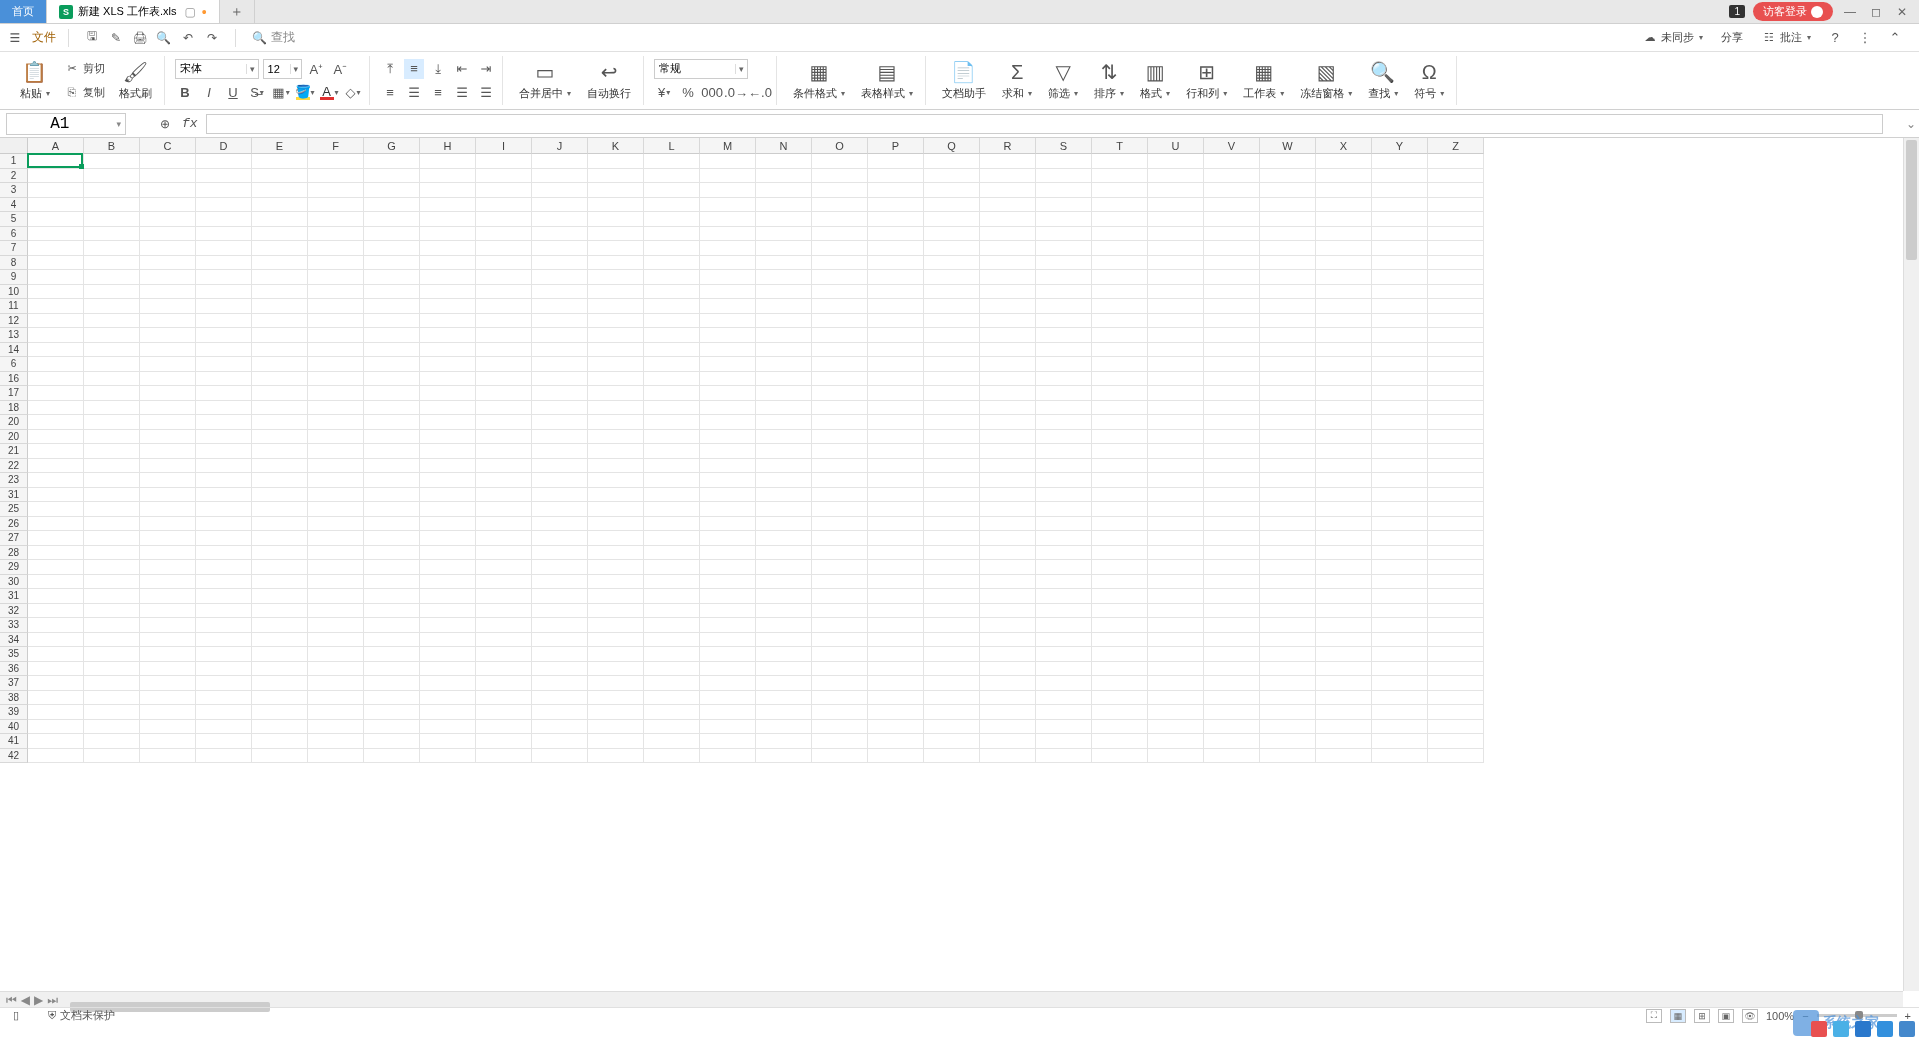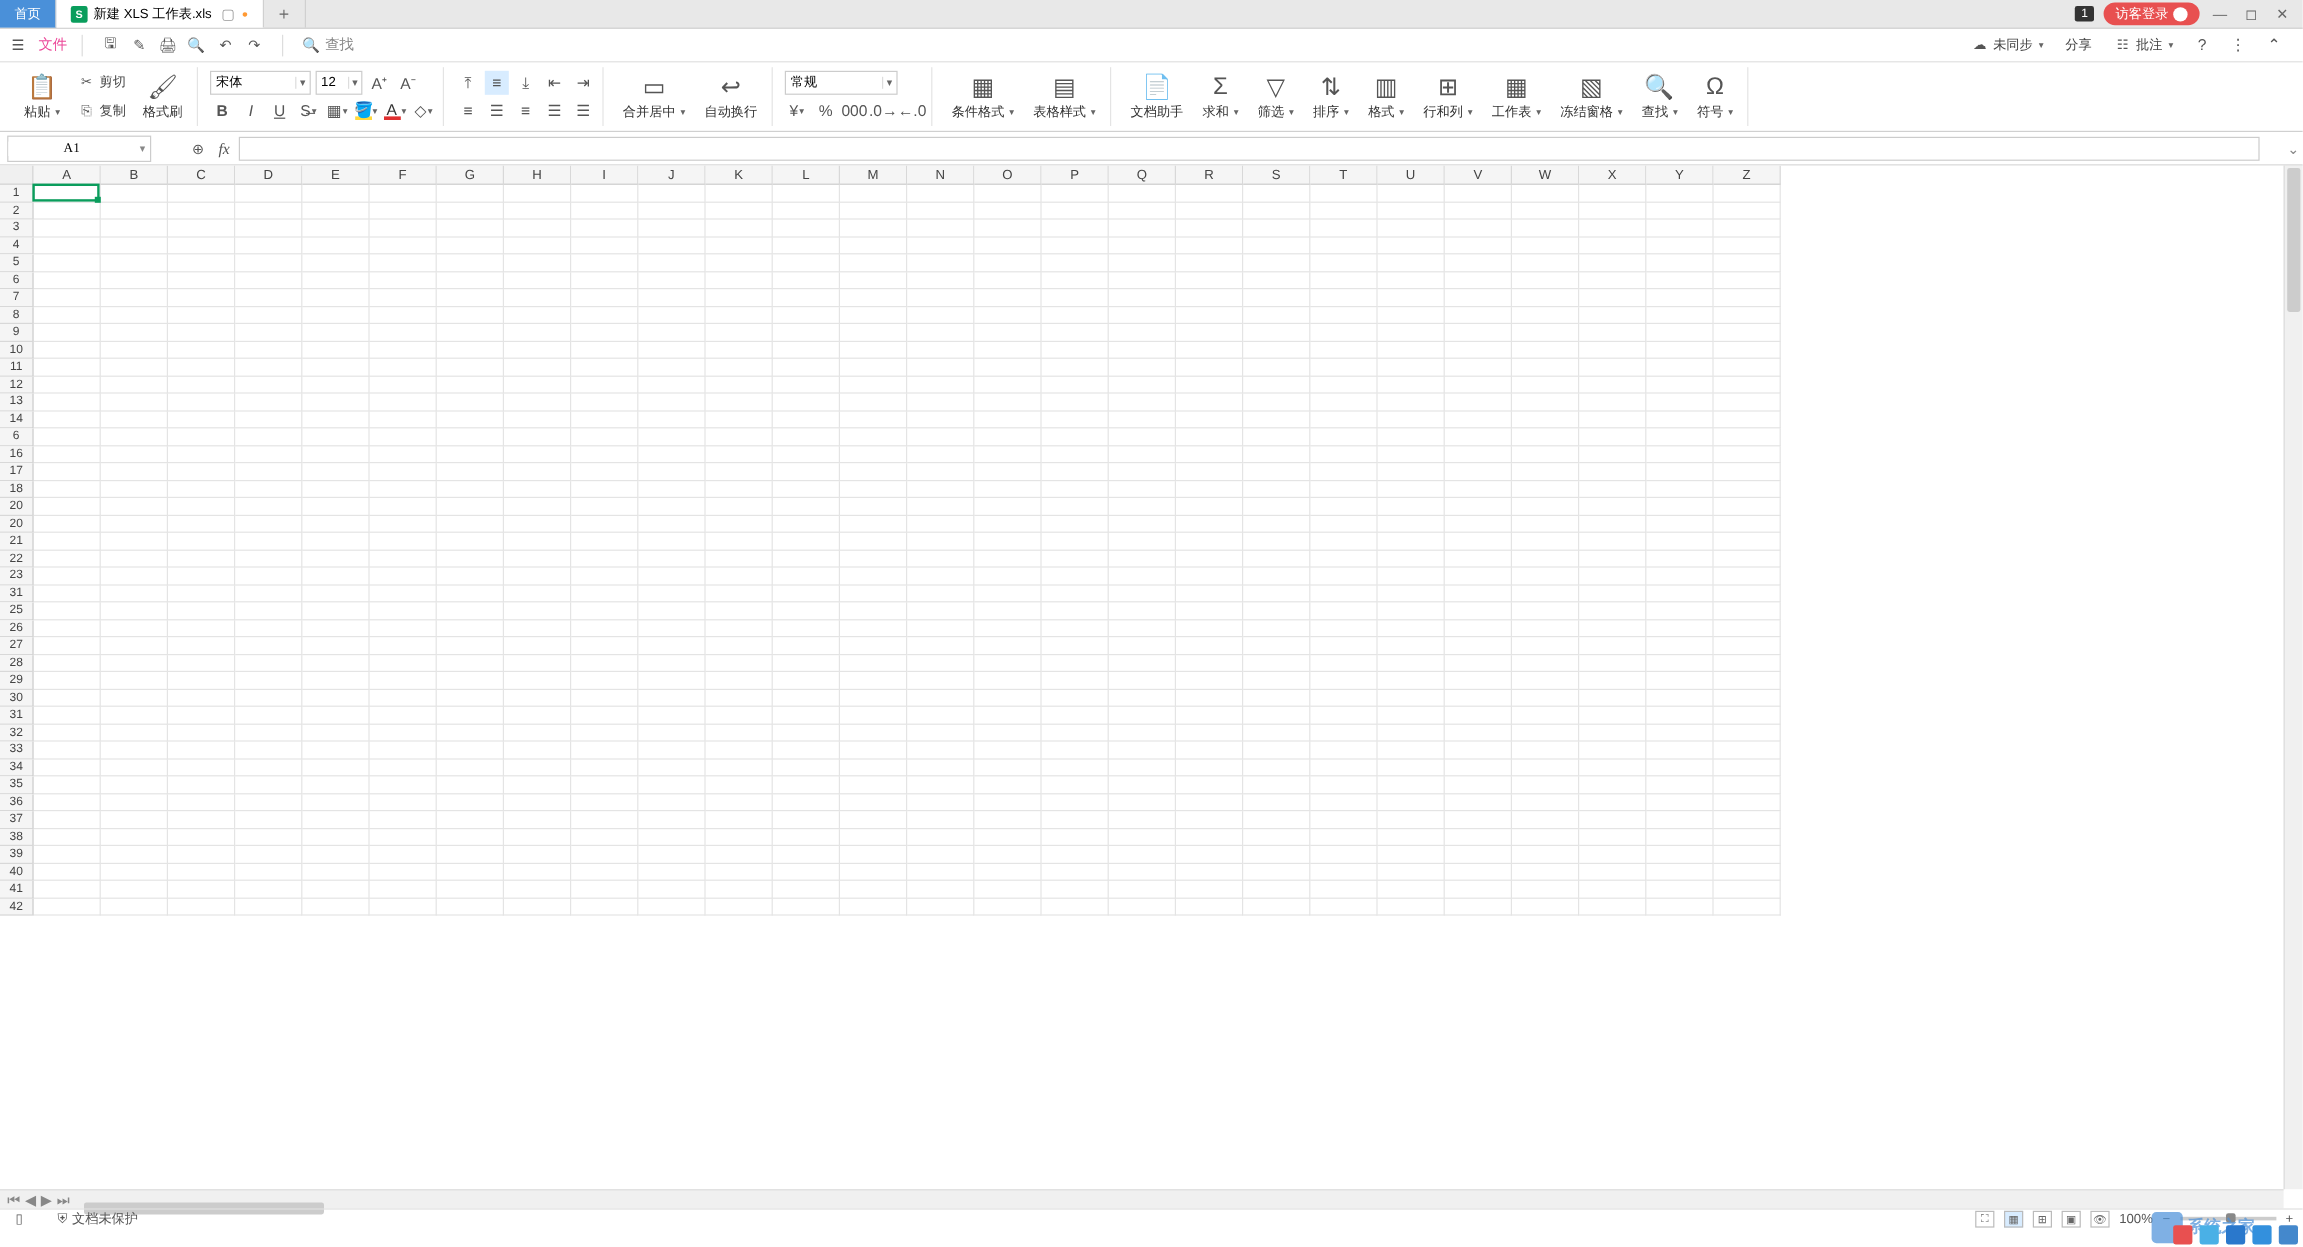--- a/index.html
+++ b/index.html
@@ -16,21 +16,21 @@
 .tab.new { padding: 0 10px; color: #666; font-size: 14px; }
 .tab-bar-right { margin-left: auto; display: flex; align-items: center; gap: 8px; padding-right: 8px; }
 .notif-badge { background: #333; color: #fff; border-radius: 2px; padding: 1px 5px; font-size: 10px; }
 .login-pill { background: #e85050; color: #fff; border-radius: 10px; padding: 2px 10px; font-size: 11px; display: flex; align-items: center; gap: 4px;}
 .login-pill .avatar { width: 12px; height: 12px; background: #fff; border-radius: 50%; }
 .win-btn { width: 18px; height: 18px; display: flex; align-items: center; justify-content: center; color: #666; font-size: 12px; cursor: pointer;}
 
 
 .menu-bar { height: 28px; display: flex; align-items: center; padding: 0 6px; border-bottom: 1px solid #e0e0e0; gap: 2px;}
 .menu-icon { width: 18px; height: 18px; display: flex; align-items: center; justify-content: center; color: #555; cursor: pointer; }
-.menu-label { padding: 3px 6px; font-size: 12px; color: #ec4899; cursor: pointer;}
+.menu-label { padding: 3px 6px; font-size: 12px; color: #a16207; cursor: pointer;}
 .menu-sep { width: 1px; height: 18px; background: #ddd; margin: 0 4px; }
 .qat { display: flex; gap: 6px; align-items: center; margin: 0 8px;}
 .qat-btn { width: 18px; height: 18px; display: flex; align-items: center; justify-content: center; color: #555; cursor: pointer;}
 .tabs-row { display: flex; gap: 4px; align-items: center; }
 .ribbon-tab { padding: 3px 10px; font-size: 12px; color: #333; cursor: pointer; border-radius: 10px;}
 .ribbon-tab.active { background: #0a9d5c; color: #fff; }
 .search-box { display: flex; align-items: center; gap: 4px; margin-left: 10px; color: #888;}
 .menu-bar-right { margin-left: auto; display:flex; align-items:center; gap:10px; padding-right:8px; color:#555;}
 
 
@@ -50,25 +50,25 @@
 .combo.size input { width:26px;}
 .iconbtn { width:20px; height:20px; display:flex; align-items:center; justify-content:center; cursor:pointer; color:#555; font-size:13px;}
 .iconbtn.dd::after { content:"▾"; font-size:8px; color:#666; margin-left:1px;}
 .color-underline { border-bottom:3px solid #ffd93d; display:inline-block; width:14px; line-height:11px; text-align:center;}
 .color-underline.red{ border-bottom-color:#e03030; color:#333;}
 .combo.numfmt input{ width:80px;}
 
 
 .formula-row { height:28px; display:flex; align-items:center; border-bottom:1px solid #d0d0d0;}
 .name-box { width:120px; height:22px; border:1px solid #ccc; margin-left:6px; display:flex; align-items:center;}
-.name-box input { border:none; outline:none; width:100%; text-align:center; font-size:11px; font-family:Liberation Serif, serif;}
+.name-box input { border:none; outline:none; width:100%; text-align:center; font-size:16px; font-family:Liberation Mono, monospace;}
 .name-box .arrow { padding:0 4px; color:#888; font-size:9px; cursor:pointer;}
 .fx-zone { display:flex; align-items:center; gap:8px; margin-left:30px; flex:1; padding-right:20px;}
 .fx-icon { width:18px; height:18px; display:flex; align-items:center; justify-content:center; color:#555; cursor:pointer;}
-.fx-label { font-style:italic; font-family:Liberation Serif, serif; font-size:13px; color:#555; cursor:pointer;}
+.fx-label { font-style:italic; font-family:Liberation Mono, monospace; font-size:13px; color:#555; cursor:pointer;}
 .fx-input { flex:1; height:20px; border:1px solid #ccc; outline:none; padding:0 4px; font-size:11px;}
 .expand-fx { width:16px; color:#888; cursor:pointer; text-align:center;}
 
 
 .grid-area { position:absolute; top:138px; left:0; right:16px; bottom:48px; overflow:hidden; background:#fff;}
 .corner { position:absolute; top:0; left:0; width:28px; height:16px; background:#f0f0f0; border-right:1px solid #ccc; border-bottom:1px solid #ccc;}
 .col-headers { position:absolute; top:0; left:28px; right:0; height:16px; display:flex;}
 .col-h { width:56px; flex-shrink:0; background:#f5f5f5; border-right:1px solid #d8d8d8; border-bottom:1px solid #ccc; text-align:center; font-size:11px; line-height:16px; color:#444; font-family:Arial;}
 .row-headers { position:absolute; top:16px; left:0; width:28px; bottom:0;}
 .row-h { height:14.5px; background:#f5f5f5; border-bottom:1px solid #d8d8d8; border-right:1px solid #ccc; text-align:center; font-size:10px; line-height:14.5px; color:#444; font-family:Arial;}

